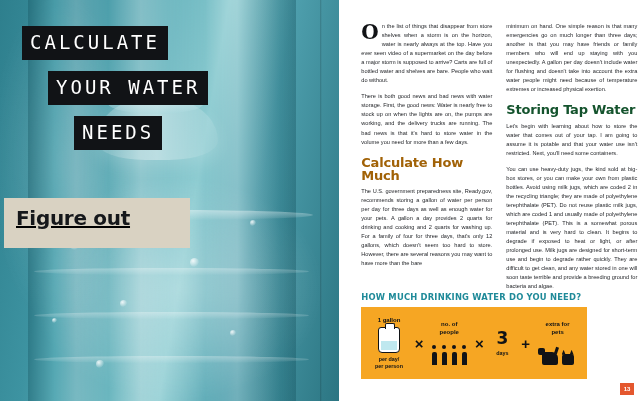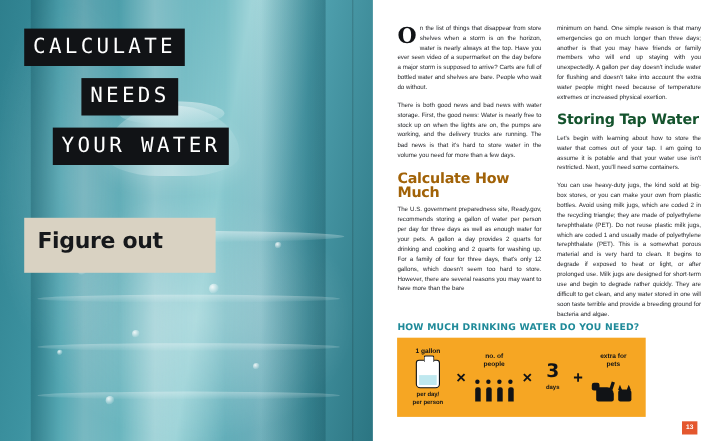--- a/index.html
+++ b/index.html
@@ -116,25 +116,26 @@
     padding: 7px 8px 8px 8px;
     margin-bottom: 11px;
     width: max-content;
     line-height: 1;
   }
   .tl-2 { margin-left: 26px; }
   .tl-3 { margin-left: 52px; }
 
   .deck-box {
     position: absolute;
-    left: 22px;
+    left: 4px;
     top: 198px;
     width: 150px;
     background: #d9d2c2;
-    padding: 10px 12px 14px 12px;
+    padding: 10px 24px 14px 12px;
+    text-decoration: underline;
   }
   .deck-head {
     font-family: "DejaVu Sans", sans-serif;
     font-weight: bold;
     font-size: 20px;
     color: #16181b;
     line-height: 1.02;
     margin: 0 0 6px 0;
     letter-spacing: -0.3px;
   }
@@ -411,22 +412,22 @@
       <span style="left:190px; top:258px; width:9px; height:9px;"></span>
       <span style="left:230px; top:330px; width:6px; height:6px;"></span>
       <span style="left:96px; top:360px; width:8px; height:8px;"></span>
       <span style="left:160px; top:200px; width:5px; height:5px;"></span>
       <span style="left:250px; top:220px; width:6px; height:6px;"></span>
       <span style="left:52px; top:318px; width:5px; height:5px;"></span>
     </div>
 
     <div class="title-block">
       <span class="title-line tl-1">CALCULATE</span>
+      <span class="title-line tl-2">YOUR WATER</span>
       <span class="title-line tl-3">NEEDS</span>
-      <span class="title-line tl-2">YOUR WATER</span>
     </div>
 
     <div class="deck-box">
       <div class="deck-head">Figure out</div>
     </div>
   </div>
 
   <div class="gutter"></div>
 
   <div class="page-right">

